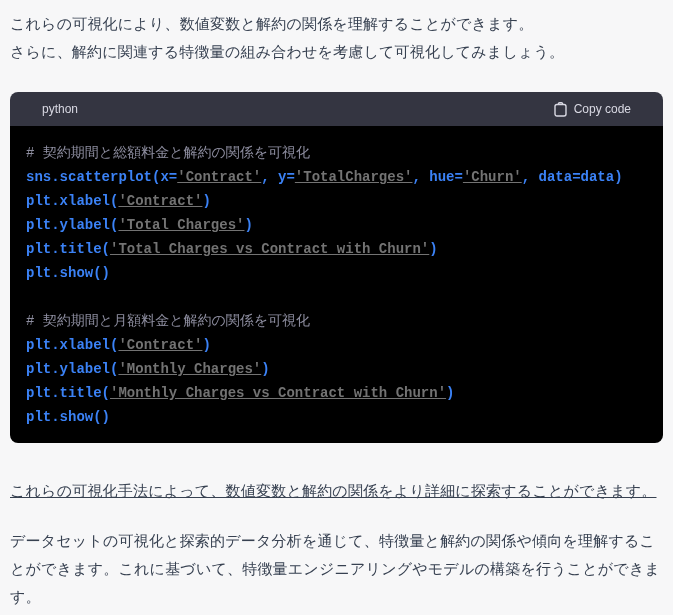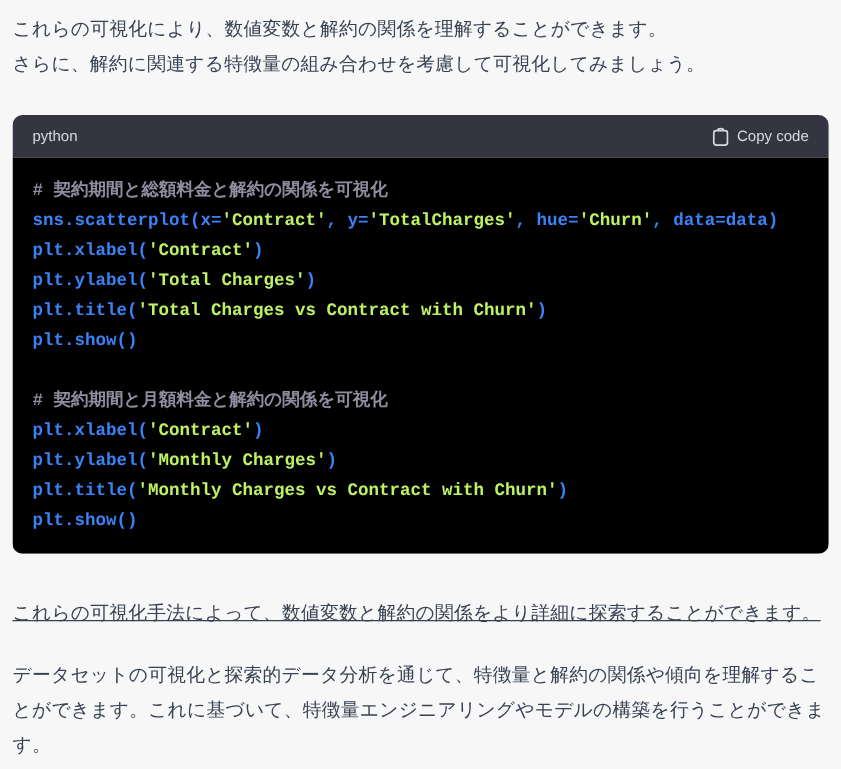--- a/index.html
+++ b/index.html
@@ -31,21 +31,21 @@
     margin-top: 26px;
     border-radius: 8px;
     overflow: hidden;
   }
   .code-header {
     background: #343541;
     height: 34px;
     display: flex;
     align-items: center;
     justify-content: space-between;
-    padding: 0 16px;
+    padding: 0 32px;
   }
   .code-lang {
     color: #d9d9e3;
     font-size: 12px;
   }
   .copy-btn {
     display: flex;
     align-items: center;
     gap: 7px;
     background: none;
@@ -62,22 +62,22 @@
   }
   .code-line {
     font-family: "Liberation Mono", "DejaVu Sans Mono", monospace;
     font-size: 14px;
     font-weight: 700;
     line-height: 24px;
     white-space: pre;
     color: #ffffff;
   }
   .tok-plain   { color: #3b82f6; }
-  .tok-string  { color: #bef264; }
-  .tok-comment { color: #8e8ea0; font-weight: 700; }
+  .tok-string  { color: #737373; text-decoration: underline; }
+  .tok-comment { color: #8e8ea0; font-weight: 400; }
 </style>
 </head>
 <body>
 
 <div class="page">
 
   <p class="para para-1">これらの可視化により、数値変数と解約の関係を理解することができます。</p>
 
   <p class="para para-2">さらに、解約に関連する特徴量の組み合わせを考慮して可視化してみましょう。</p>
 

